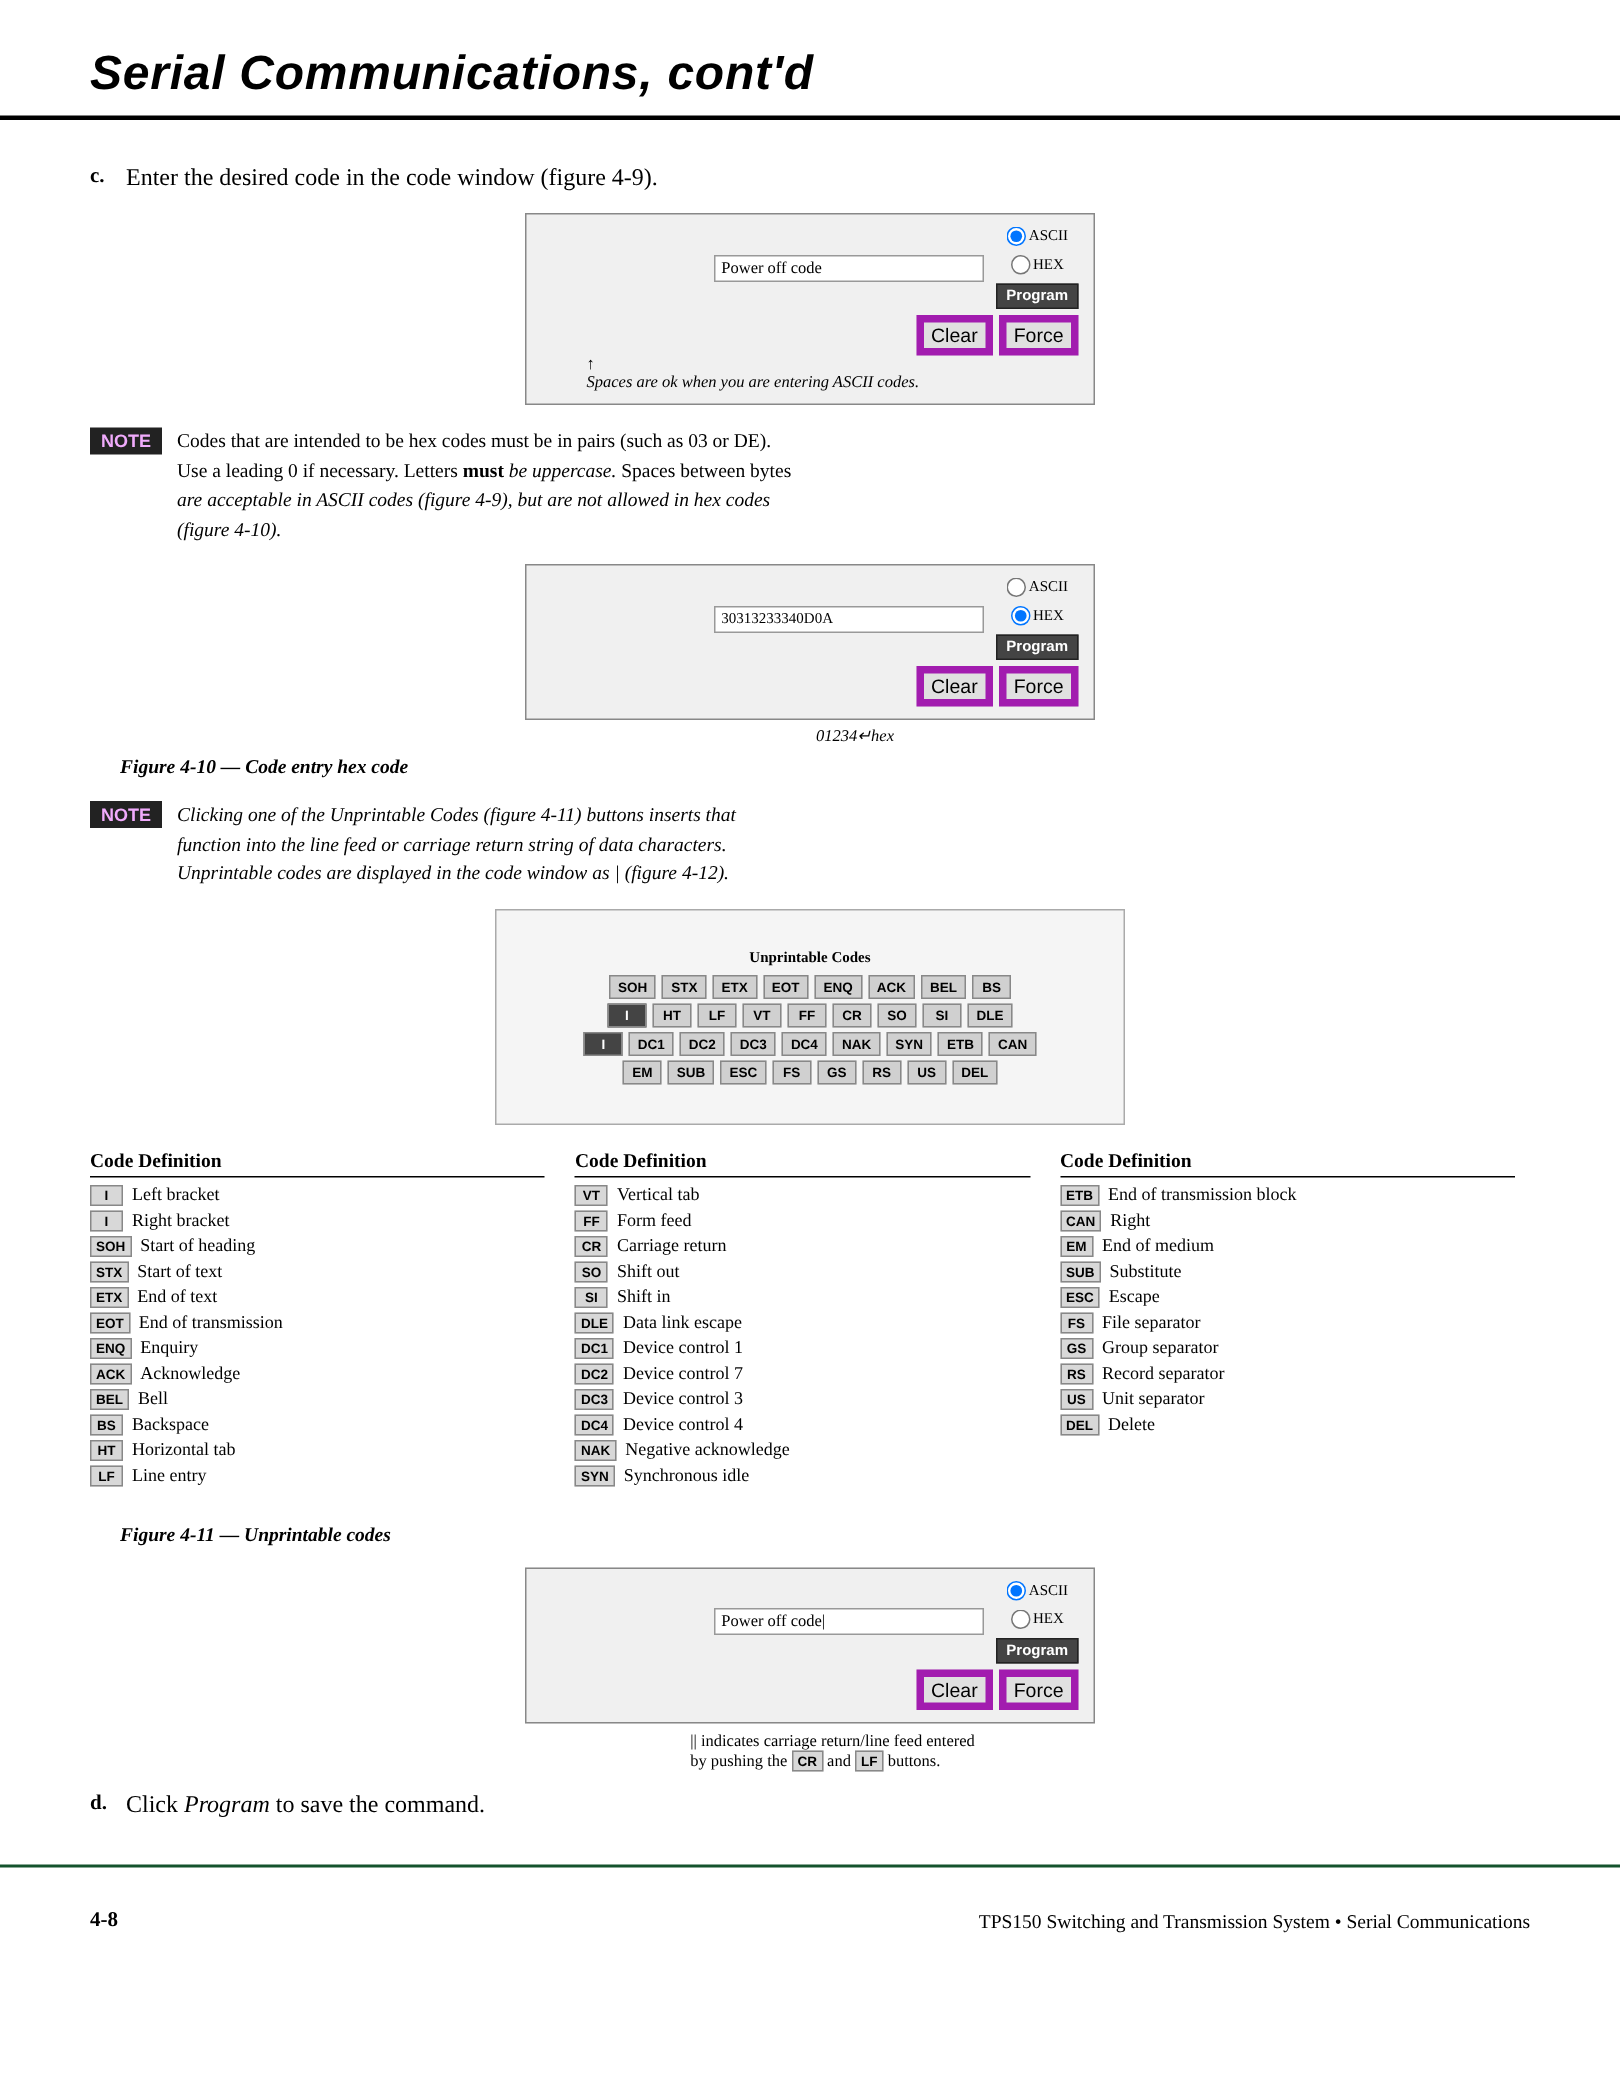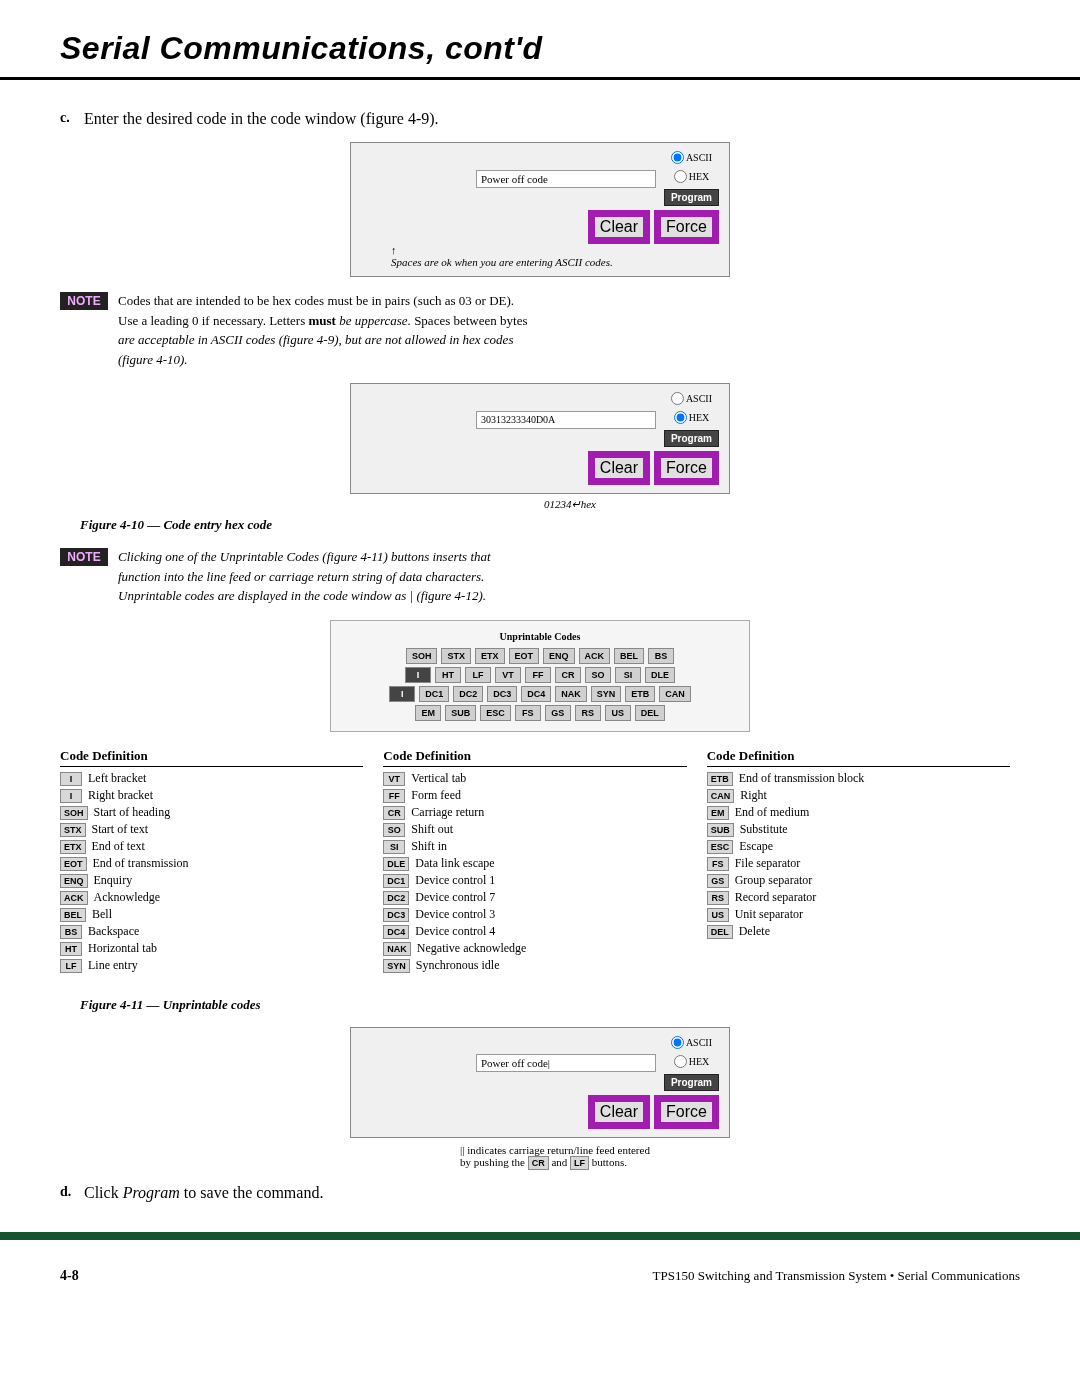--- a/index.html
+++ b/index.html
@@ -103,23 +103,23 @@
     .btn-program {
       background: #444;
       color: #fff;
       border: 1px solid #222;
       padding: 2px 6px;
       font-size: 10px;
       font-weight: bold;
     }
     .btn-clear, .btn-force {
       background: #e0e0e0;
-      border: 7px solid #a21caf;
+      border: 5px solid #a21caf;
       padding: 1px 5px;
-      font-size: 16px;
+      font-size: 13px;
     }
     .code-window-row2 {
       display: flex;
       justify-content: flex-end;
       gap: 4px;
       margin-top: 4px;
     }
     .arrow-annotation {
       font-size: 11px;
       margin-left: 30px;
@@ -152,21 +152,21 @@
       font-style: italic;
     }
     .note-text strong {
       font-weight: bold;
     }
 
     
     .unprintable-figure {
       border: 1px solid #aaa;
       background: #f5f5f5;
-      padding: 10px 14px;
+      padding: 26px 14px;
       width: 420px;
       font-size: 10px;
     }
     .unprintable-title {
       font-size: 10px;
       font-weight: bold;
       margin-bottom: 6px;
       text-align: center;
     }
     .unprintable-grid {
@@ -239,21 +239,21 @@
     .code-def-text {
       font-size: 12px;
     }
 
     
     .page-footer {
       display: flex;
       justify-content: space-between;
       align-items: center;
       padding: 28px 60px;
-      border-top: 8px solid #14532d;
+      border-top: 2px solid #14532d;
       margin-top: 30px;
       font-size: 13px;
     }
     .footer-left {
       font-weight: bold;
       font-size: 14px;
     }
     .footer-right {
       font-size: 13px;
     }

